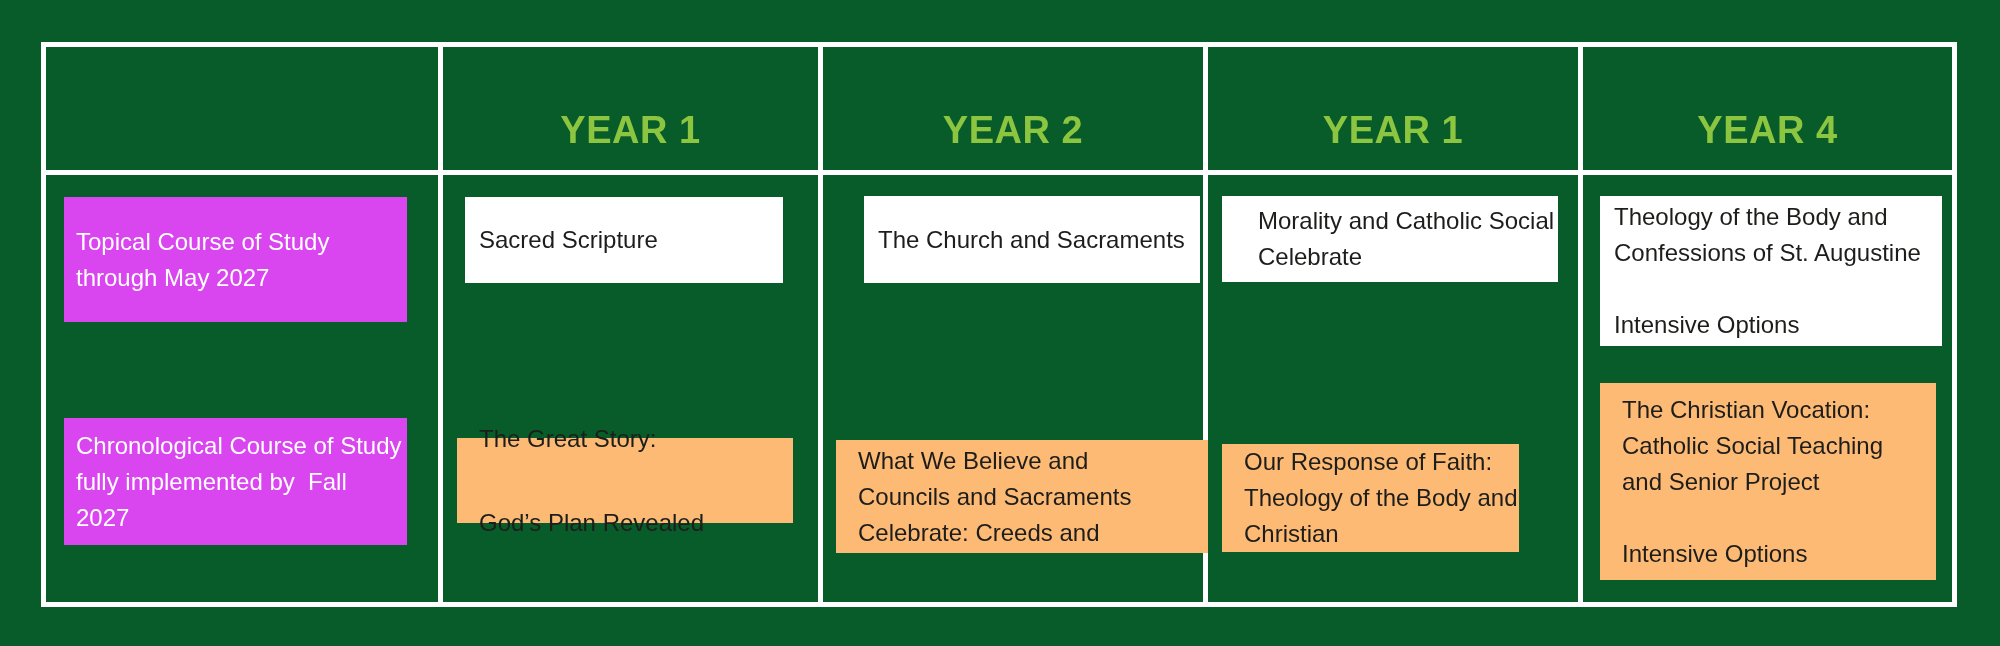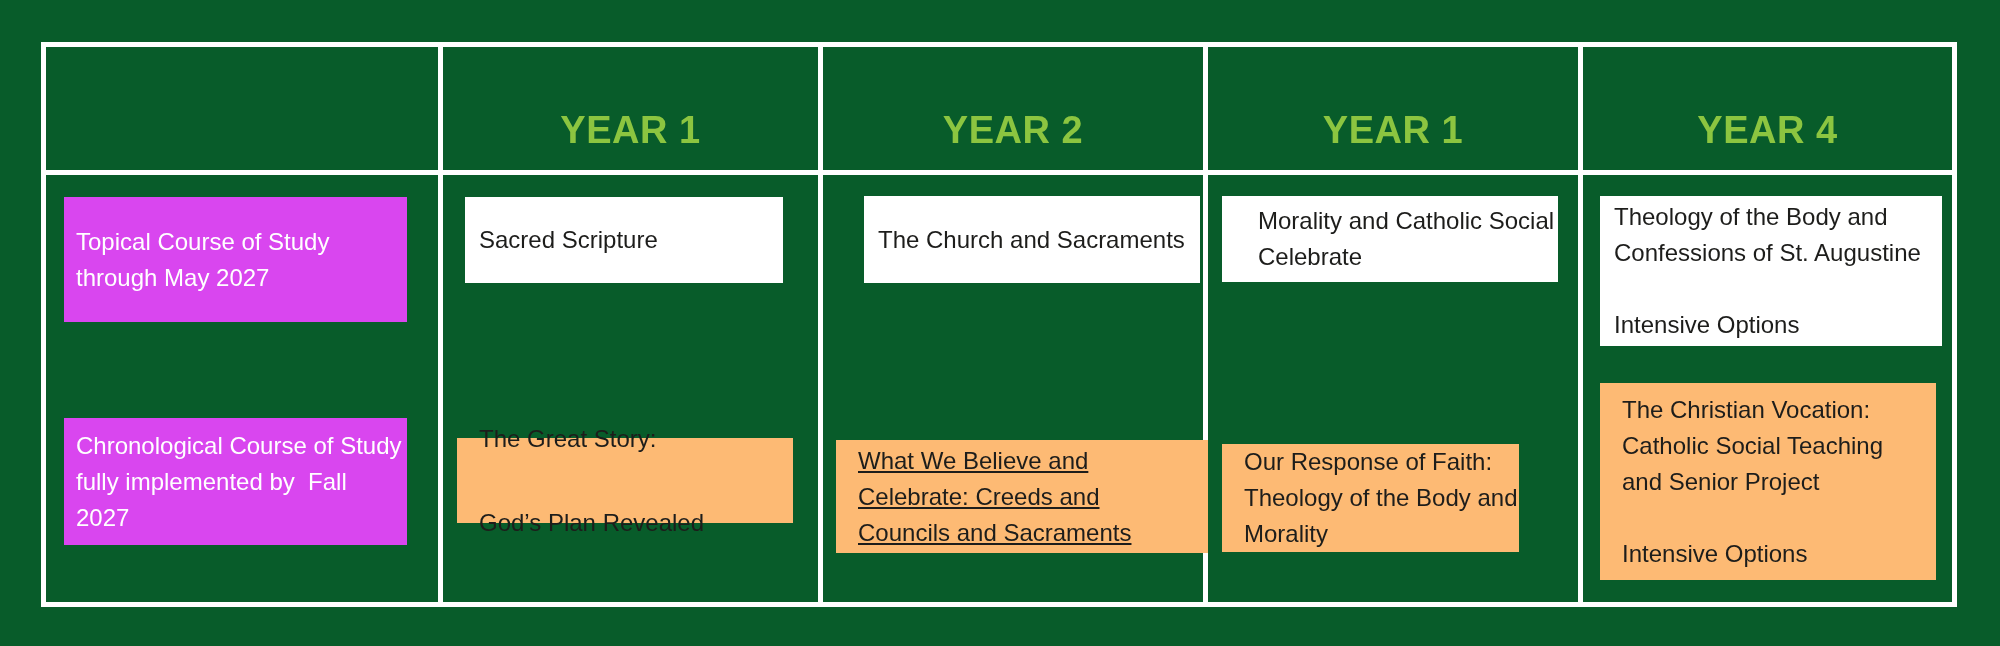--- a/index.html
+++ b/index.html
@@ -60,21 +60,21 @@
   .box-gray  { background: #d946ef; color: #FFFFFF; padding-left: 12px; padding-right: 4px; }
   .box-white { background: #FFFFFF; color: #1D1D1B; padding-left: 14px; padding-right: 4px; }
   .box-green { background: #fdba74; color: #1D1D1B; padding-left: 22px; padding-right: 4px; }
 
   
   .c0 .box0 { left: 18px; top: 22px;  width: 343px; height: 125px; }
   .c0 .box1 { left: 18px; top: 243px; width: 343px; height: 127px; }
   .c1 .box0 { left: 22px; top: 22px;  width: 318px; height: 86px;  }
   .c1 .box1 { left: 14px; top: 263px; width: 336px; height: 85px; gap: 48px;  }
   .c2 .box0 { left: 20px; top: 21px;  width: 336px; height: 87px; margin-left: 21px;  }
-  .c2 .box1 { left: 13px; top: 265px; width: 398px; height: 113px; text-decoration: underline; }
+  .c2 .box1 { left: 13px; top: 265px; width: 398px; height: 113px; }
   .c3 .box0 { left: 14px; top: 21px;  width: 336px; height: 86px; padding-left: 36px;  }
   .c3 .box1 { left: 14px; top: 269px; width: 297px; height: 108px; }
   .c4 .box0 { left: 17px; top: 21px;  width: 342px; height: 150px; }
   .c4 .box1 { left: 17px; top: 208px; width: 336px; height: 197px; }
 </style>
 </head>
 <body>
 
 <div class="canvas">
   <div class="grid-table">
@@ -110,33 +110,33 @@
           <div class="line">The Great Story:</div>
           <div class="line">God’s Plan Revealed</div>
         </div>
       </div>
       <div class="cell c2">
         <div class="box box0 box-white">
           <div class="line">The Church and Sacraments</div>
         </div>
         <div class="box box1 box-green">
           <div class="line">What We Believe and</div>
+          <div class="line">Councils and Sacraments</div>
           <div class="line">Celebrate: Creeds and</div>
-          <div class="line">Councils and Sacraments</div>
         </div>
       </div>
       <div class="cell c3">
         <div class="box box0 box-white">
           <div class="line">Morality and Catholic Social</div>
           <div class="line">Celebrate</div>
         </div>
         <div class="box box1 box-green">
           <div class="line">Our Response of Faith:</div>
           <div class="line">Theology of the Body and</div>
-          <div class="line">Morality</div>
+          <div class="line">Christian</div>
         </div>
       </div>
       <div class="cell c4">
         <div class="box box0 box-white">
           <div class="line">Theology of the Body and</div>
           <div class="line">Confessions of St. Augustine</div>
           <div class="line"></div>
           <div class="line">Intensive Options</div>
         </div>
         <div class="box box1 box-green">

